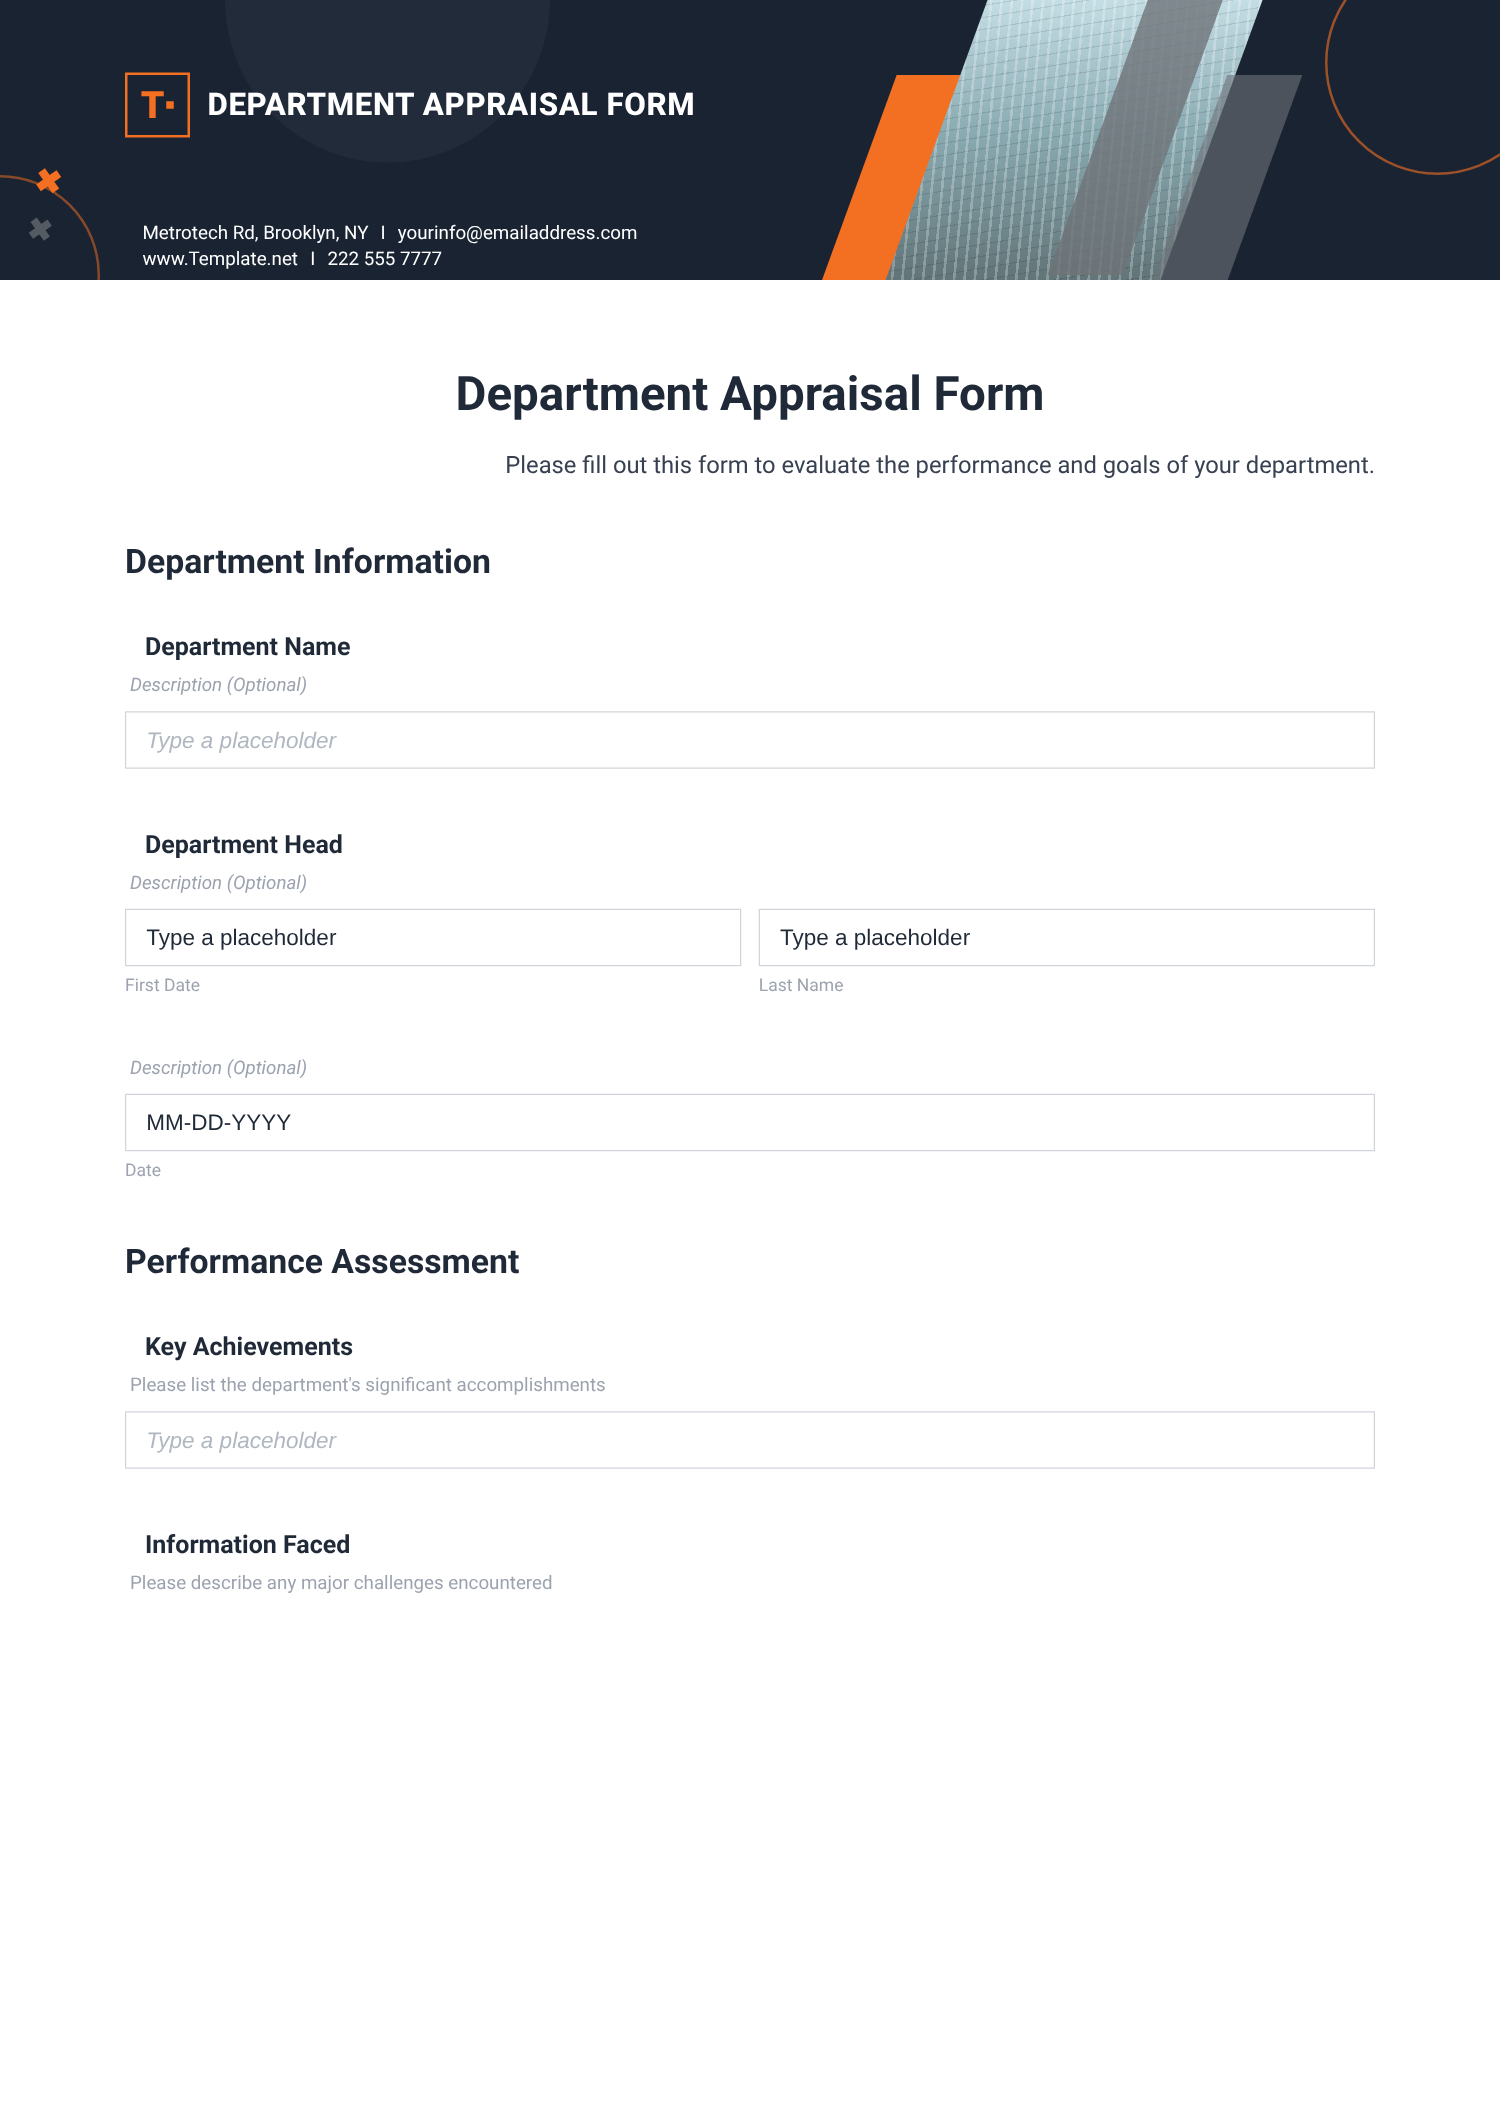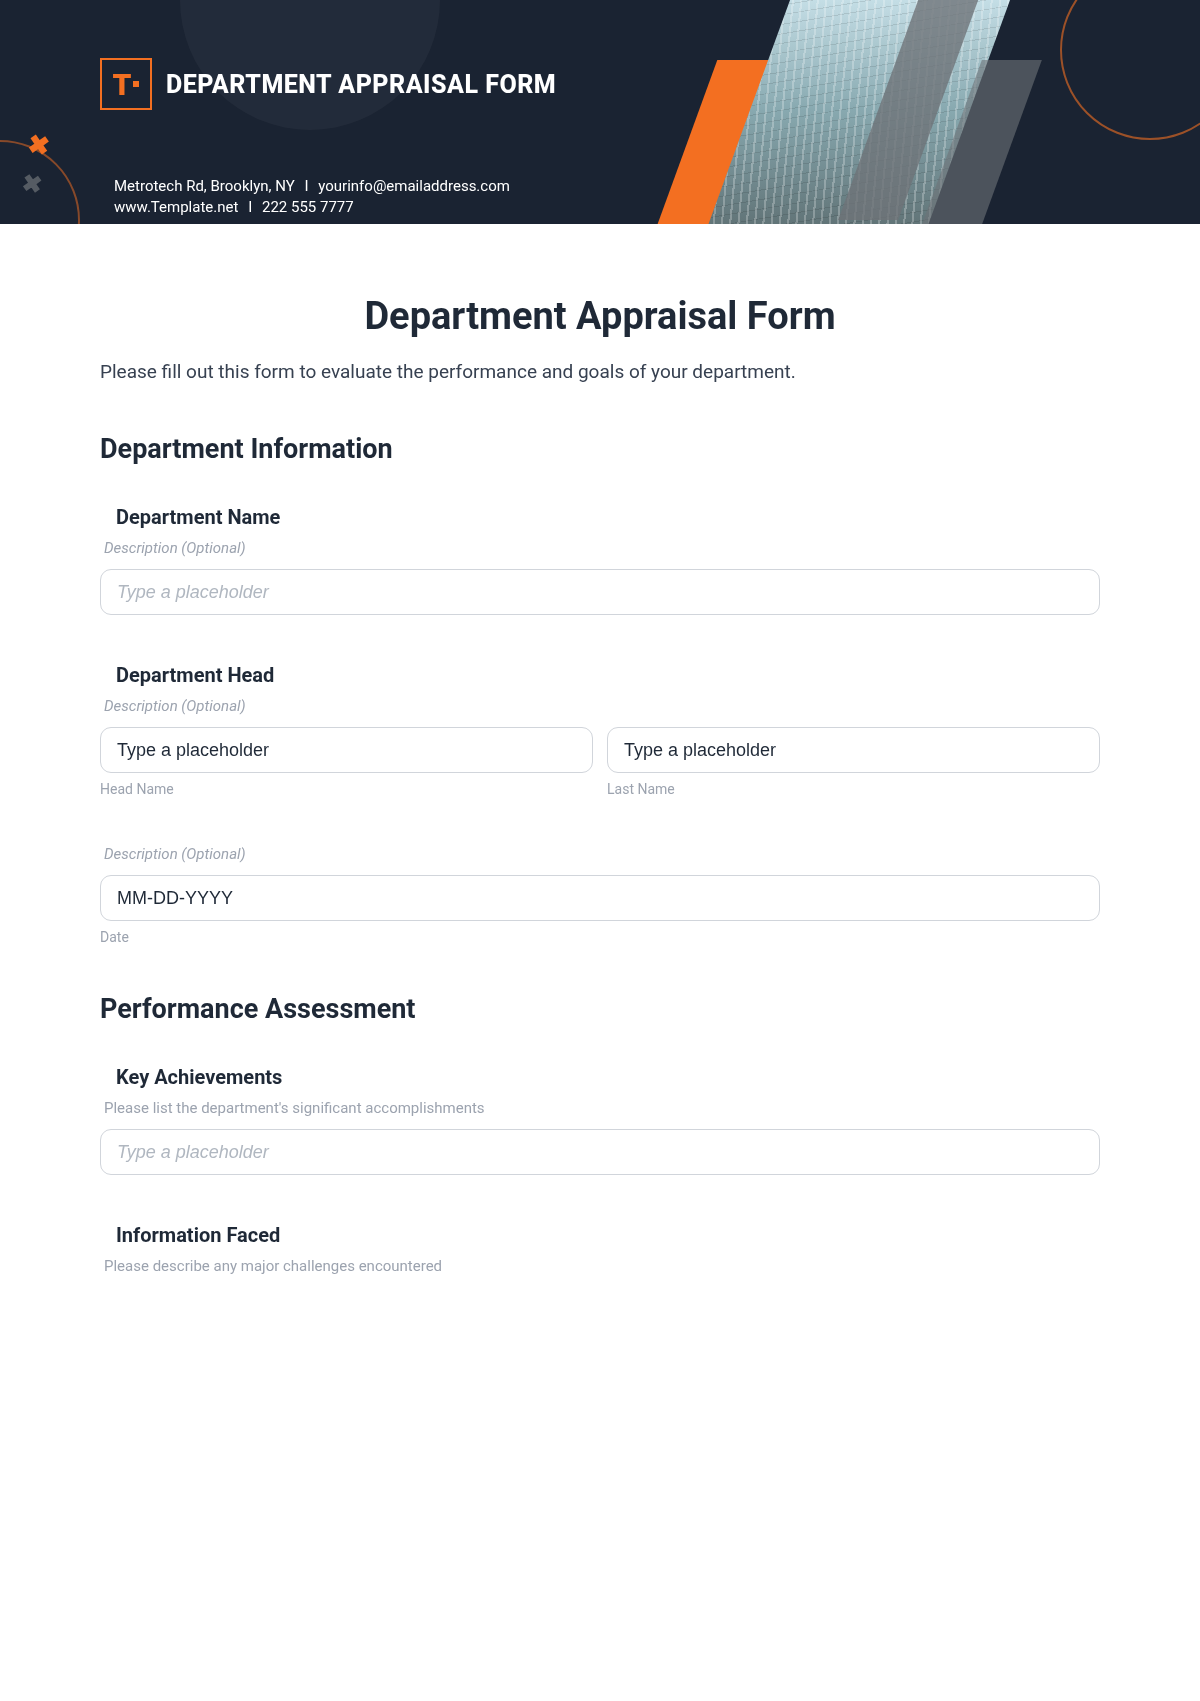--- a/index.html
+++ b/index.html
@@ -23,28 +23,28 @@
 .ring.r1 { width:180px; height:180px; right:-40px; top:-40px; opacity:.6;}
 .ring.r2 { width:160px; height:160px; left:-80px; top:140px; opacity:.5;}
 .x-icon{position:absolute; font-weight:900;}
 .x1{left:28px;top:130px;color:#f36f21;font-size:26px;transform:rotate(10deg);}
 .x2{left:22px;top:170px;color:#555b63;font-size:24px;transform:rotate(10deg);}
 .dots-right{position:absolute;right:30px;top:150px;width:140px;height:80px;opacity:.3;}
 
 
 .content { padding:70px 100px 40px 100px; }
 .form-title { text-align:center; font-size:38px; font-weight:700; color:#1f2937; margin-bottom:22px; }
-.form-intro { text-align:left; font-size:19px; color:#374151; margin-bottom:50px; }
+.form-intro { text-align:right; font-size:19px; color:#374151; margin-bottom:50px; }
 .section-heading { font-size:27px; font-weight:700; color:#1f2937; margin:20px 0 40px 0; }
 .field { margin-bottom:48px; }
 .field-label { font-size:20px; font-weight:700; color:#1f2937; margin-bottom:10px;margin-left:16px; }
 .field-desc { font-size:15px; font-style:italic; color:#9ca3af; margin-bottom:12px; margin-left:4px;}
 .field-desc.noitalic { font-style:normal; }
 .sub-label { font-size:14px; color:#9ca3af; margin-top:8px; }
-input.text-input { width:100%; height:46px; border:1px solid #d1d5db; border-radius:11px; padding:0 16px; font-size:18px; color:#1f2937; font-style:italic;}
+input.text-input { width:100%; height:46px; border:1px solid #d1d5db; border-radius:0; padding:0 16px; font-size:18px; color:#1f2937; font-style:italic;}
 input.text-input::placeholder { color:#b0b7c0; font-style:italic;}
 input.plain::placeholder{font-style:normal;color:#1f2937;}
 .row2 { display:flex; gap:14px; }
 .row2 > div { flex:1; }
 </style>
 </head>
 <body>
 
 <div class="header">
   <div class="circle-big"></div>
@@ -90,21 +90,21 @@
     <div class="field-desc">Description (Optional)</div>
     <input class="text-input" type="text" placeholder="Type a placeholder" style="">
   </div>
 
   <div class="field">
     <div class="field-label">Department Head</div>
     <div class="field-desc">Description (Optional)</div>
     <div class="row2">
       <div>
         <input class="text-input plain" type="text" placeholder="Type a placeholder" style="">
-        <div class="sub-label">Head Name</div>
+        <div class="sub-label">First Date</div>
       </div>
       <div>
         <input class="text-input plain" type="text" placeholder="Type a placeholder" style="">
         <div class="sub-label">Last Name</div>
       </div>
     </div>
   </div>
 
   <div class="field">
     <div class="field-desc">Description (Optional)</div>

